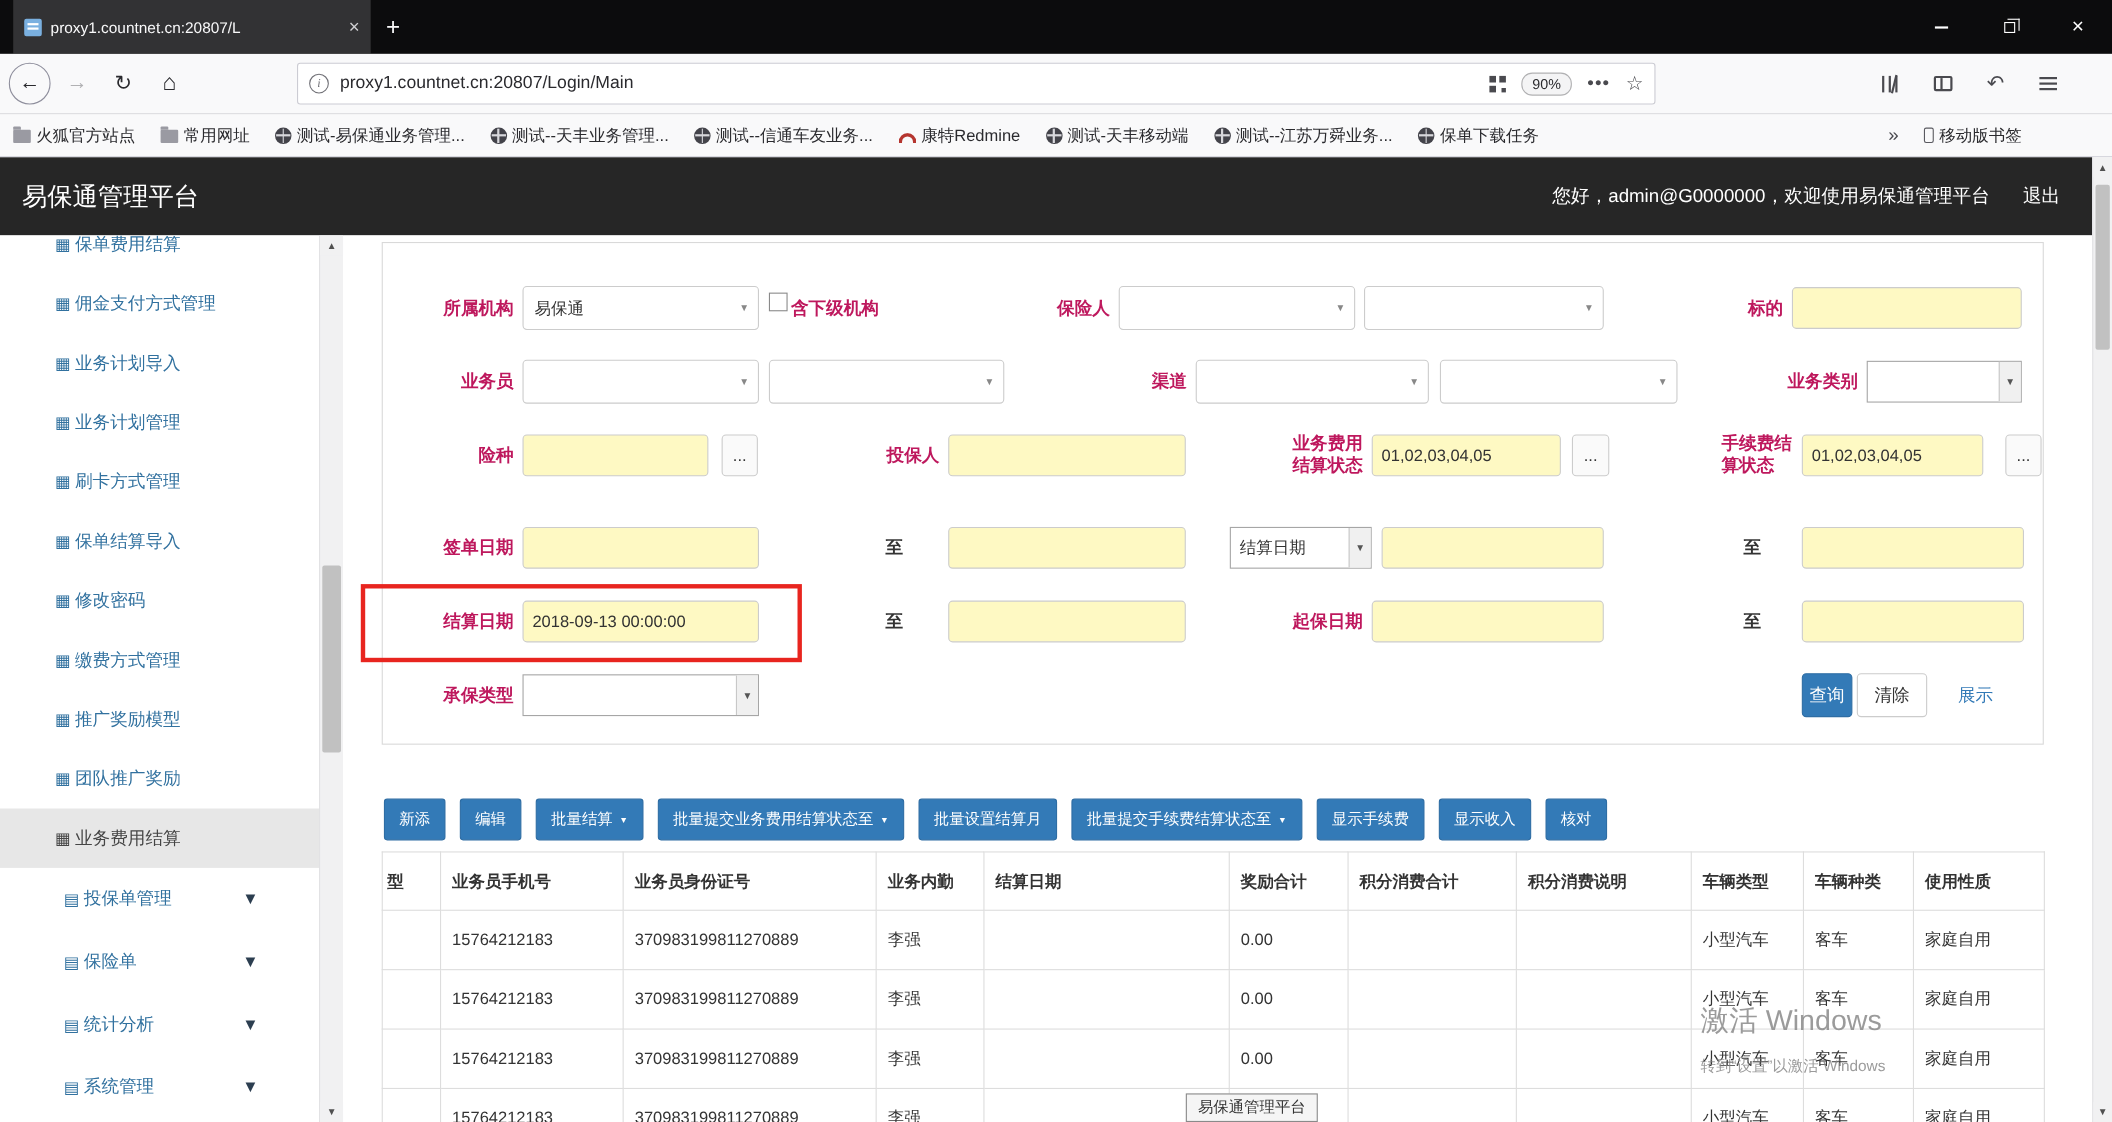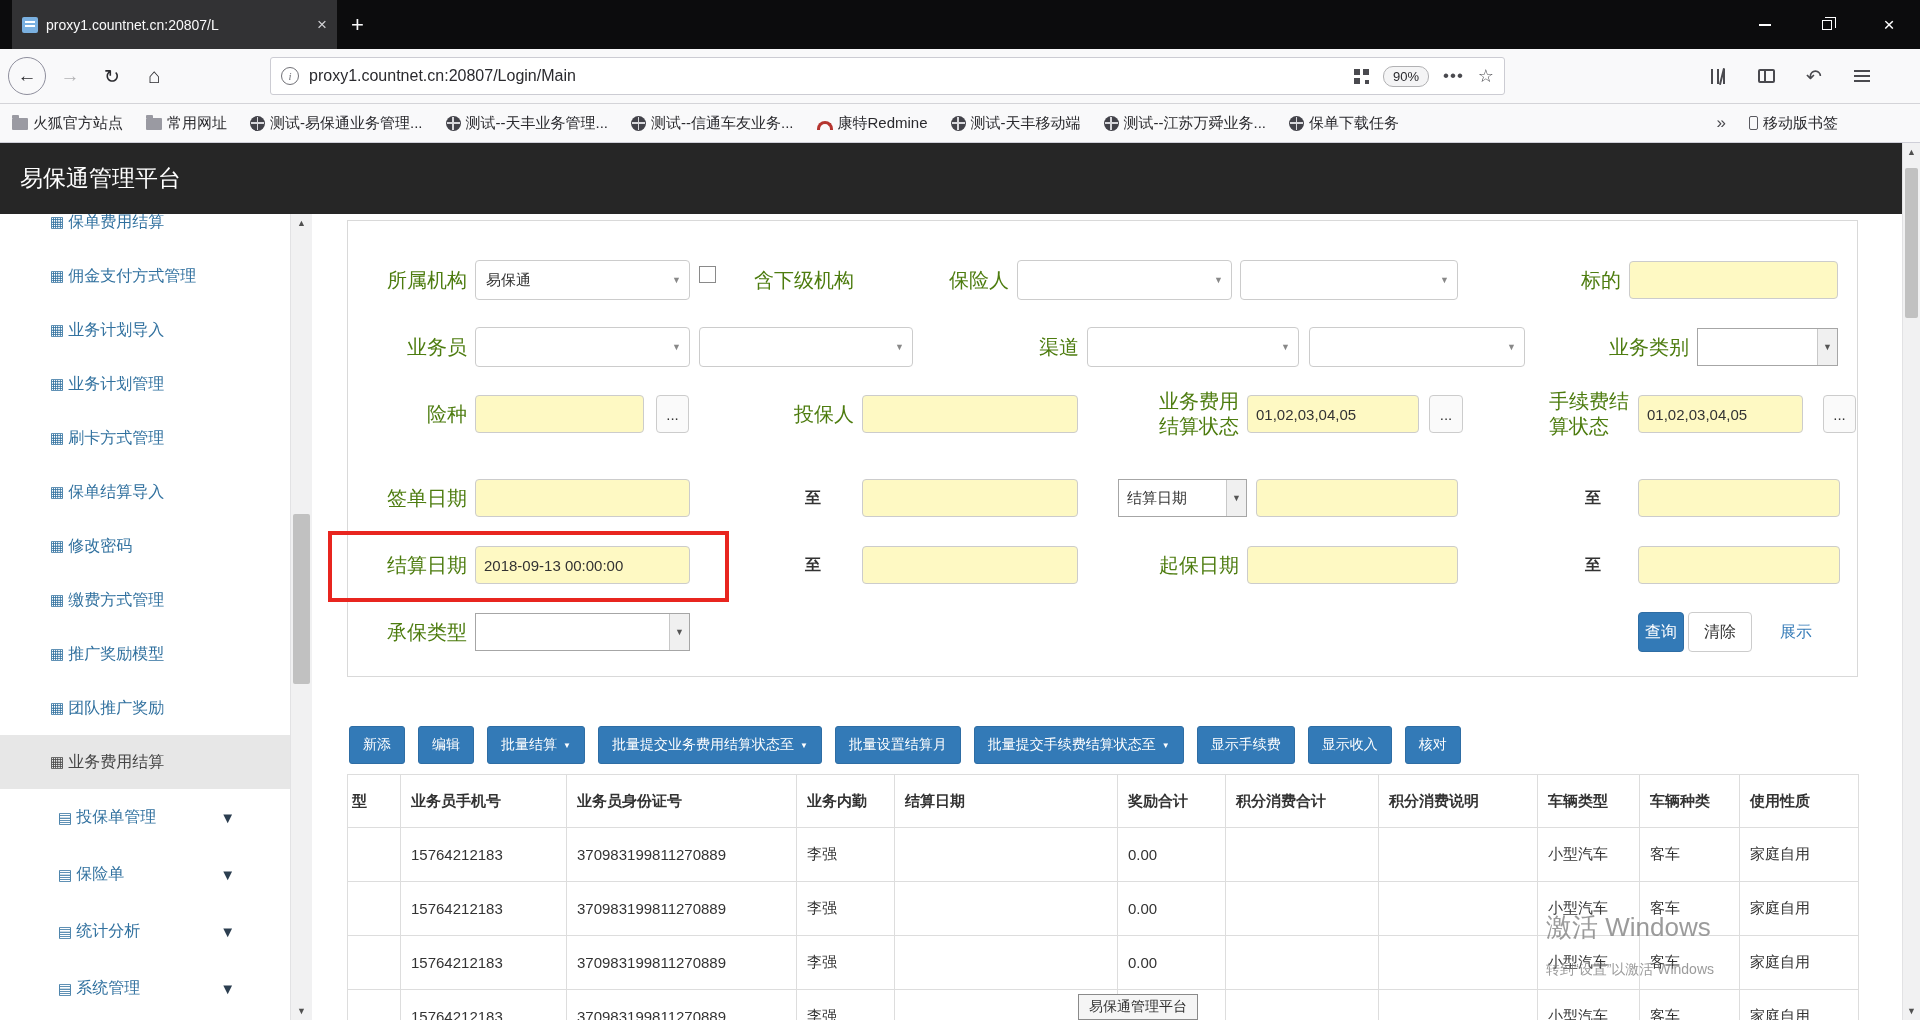--- a/index.html
+++ b/index.html
@@ -73,31 +73,31 @@
   .sb-item.group .chev { margin-left:auto; margin-right:55px; font-size:15px; color:#2c3e50; }
 
   .vscroll { position:absolute; background:#f1f1f2; border-left:1px solid #e2e2e4; }
   .vs-arrow { position:absolute; left:0; right:0; height:18px; display:flex; align-items:center; justify-content:center; font-size:9px; color:#505050; background:#f1f1f2; }
   .vs-thumb { position:absolute; left:2px; right:2px; background:#c1c1c1; border-radius:2px; }
 
   #content { position:absolute; left:312px; top:214px; width:1590px; height:806px; background:#fff; overflow:hidden; }
 
   .panel { position:absolute; left:35px; top:6px; width:1511px; height:457px; border:1px solid #d9d9d9; }
   .frow { display:flex; align-items:center; height:44px; margin-top:23px; }
-  .lbl { font-weight:normal; font-size:20px; color:#4d7c0f; text-align:right; flex:0 0 auto; }
+  .lbl { font-weight:bold; font-size:16px; color:#be185d; text-align:right; flex:0 0 auto; }
   .l2wrap { display:inline-block; text-align:left; line-height:1.25; }
   .tolbl { font-weight:bold; font-size:16px; color:#333; text-align:center; flex:0 0 auto; }
   .combo { position:relative; height:40px; border:1px solid #ccc; border-radius:4px; background:#fff; display:flex; align-items:center; padding:0 22px 0 10px; font-size:15px; color:#333; flex:0 0 auto; }
   .combo .caret { position:absolute; right:8px; font-size:9px; color:#888; }
   .txt { height:38px; border:1px solid #ccc; border-radius:4px; padding:0 8px; font-size:15px; color:#333; background:#fef9c3; flex:0 0 auto; font-family:inherit; }
   .txt.gray { background:#fef9c3; }
   .nselect { height:38px; border:1px solid #a6a6a6; background:#fff; display:flex; align-items:center; justify-content:space-between; font-size:15px; color:#333; padding-left:8px; flex:0 0 auto; }
   .nscaret { width:20px; align-self:stretch; background:#f0f0f0; border-left:1px solid #c8c8c8; display:flex; align-items:center; justify-content:center; font-size:9px; color:#555; margin-left:6px; }
   .dots-btn { width:33px; height:38px; border:1px solid #ccc; border-radius:4px; background:#fafafa; font-size:15px; color:#333; flex:0 0 auto; }
-  .cb-wrap { display:flex; align-items:center; flex:0 0 auto;justify-content:space-between; }
+  .cb-wrap { display:flex; align-items:center; flex:0 0 auto; }
   .cb { width:17px; height:17px; border:1px solid #8a8a8a; background:#fff; margin-right:3px; margin-bottom:12px; flex:0 0 auto; }
   .btn-primary { height:40px; background:#337ab7; border:1px solid #2e6da4; border-radius:4px; color:#fff; font-size:16px; flex:0 0 auto; font-family:inherit; }
   .btn-default { height:40px; background:#fff; border:1px solid #ccc; border-radius:4px; color:#333; font-size:16px; flex:0 0 auto; font-family:inherit; }
   .link { color:#337ab7; font-size:16px; flex:0 0 auto; cursor:pointer; }
 
   .toolbar { position:absolute; left:37px; top:512px; display:flex; gap:13px; }
   .tbtn { height:38px; background:#337ab7; border:1px solid #2e6da4; border-radius:3px; color:#fff; font-size:14px; padding:0 13px; display:flex; align-items:center; white-space:nowrap; font-family:inherit; }
   .tbtn .tcaret { font-size:8px; margin-left:6px; }
 
   .grid { position:absolute; left:35px; top:560px; border-collapse:collapse; table-layout:fixed; width:1511px; background:#fff; }
@@ -200,20 +200,24 @@
     </span>
   <span class="bm-ovf">»</span>
   <span class="bm" style="margin-right:70px">
       <span class="phone-ic"></span>
       <span>移动版书签</span>
     </span>
 </div>
 
 <div id="appheader">
   <span class="brand">易保通管理平台</span>
+  <span class="hdr-right">
+    <span>您好，admin@G0000000，欢迎使用易保通管理平台</span>
+    <span style="cursor:pointer">退出</span>
+  </span>
 </div>
 
 <div id="sidebar">
   <div class="list">
     <div class="sb-item">
         <span class="sb-ico">▦</span>
         <span>保单费用结算</span>
       </div>
     <div class="sb-item">
         <span class="sb-ico">▦</span>

